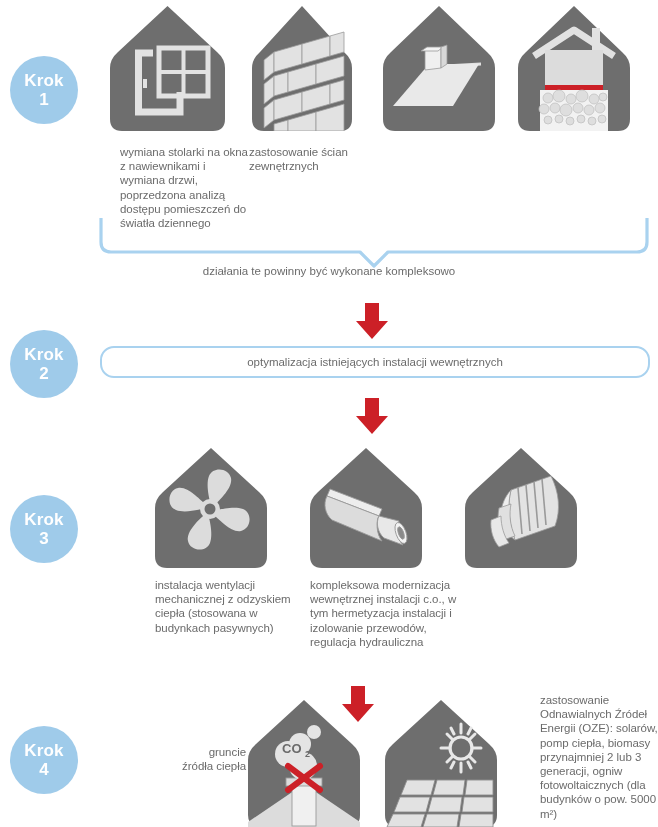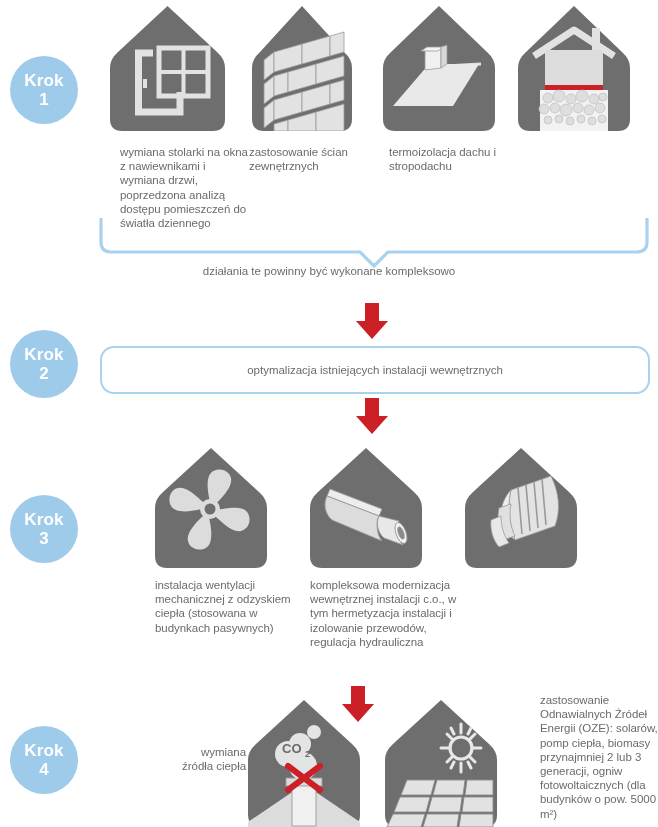--- a/index.html
+++ b/index.html
@@ -160,42 +160,41 @@
           <circle cx="52" cy="115" r="4"></circle>
         <circle cx="63" cy="113" r="4"></circle>
           <circle cx="74" cy="115" r="4"></circle>
           <circle cx="84" cy="113" r="4"></circle>
       </g>
     </svg>
   </div>
 
   <div class="caption" style="left:120px; top:145px; width:128px;">wymiana stolarki na okna z nawiewnikami i wymiana drzwi, poprzedzona analizą dostępu pomieszczeń do światła dziennego</div>
   <div class="caption" style="left:249px; top:145px; width:128px;">zastosowanie ścian zewnętrznych</div>
-  <div class="caption" style="left:389px; top:145px; width:122px;">termoizolacja dachu i stropodachu</div>
 
   <div class="bracket" style="left:98px; top:218px;">
     <svg width="552" height="52" viewBox="0 0 552 52">
       <path d="M3 0 L3 24 Q3 34 13 34 L262 34 L276 48 L290 34 L539 34 Q549 34 549 24 L549 0" fill="none" stroke="#a9d2ef" stroke-width="3.2" stroke-linejoin="round" stroke-linecap="round"></path>
     </svg>
   </div>
 
   <div class="centertext" style="left:0; top:265px;">działania te powinny być wykonane kompleksowo</div>
 
   <div class="arrow" style="left:354px; top:303px;">
     <svg width="36" height="36" viewBox="0 0 36 36">
       <polygon points="11,0 25,0 25,18 34,18 18,36 2,18 11,18" fill="#cc2027"></polygon>
     </svg>
   </div>
 
   <div class="step-badge" style="left:10px; top:330px;">
     <span class="lbl">Krok</span>
     <span class="num">2</span>
   </div>
 
-  <div class="bluebox" style="left:100px; top:346px; width:550px; height:48px;">
+  <div class="bluebox" style="left:100px; top:346px; width:550px; height:32px;">
     <span>optymalizacja istniejących instalacji wewnętrznych</span>
   </div>
 
   <div class="arrow" style="left:354px; top:398px;">
     <svg width="36" height="36" viewBox="0 0 36 36">
       <polygon points="11,0 25,0 25,18 34,18 18,36 2,18 11,18" fill="#cc2027"></polygon>
     </svg>
   </div>
 
   <div class="step-badge" style="left:10px; top:495px;">
@@ -260,21 +259,21 @@
     <span class="lbl">Krok</span>
     <span class="num">4</span>
   </div>
 
   <div class="arrow" style="left:340px; top:686px;">
     <svg width="36" height="36" viewBox="0 0 36 36">
       <polygon points="11,0 25,0 25,18 34,18 18,36 2,18 11,18" fill="#cc2027"></polygon>
     </svg>
   </div>
 
-  <div class="caption" style="left:166px; top:745px; width:80px; text-align:right; white-space:pre-line;">wymiana
+  <div class="caption" style="left:166px; top:745px; width:80px; text-align:right; white-space:pre-line;">gruncie
 źródła ciepła</div>
 
   <div class="house" style="left:248px; top:700px;">
     <svg width="112" height="127" viewBox="0 0 112 127">
       <path d="M56 0 L104 44 Q112 51 112 60 L112 115 Q112 127 100 127 L12 127 Q0 127 0 115 L0 60 Q0 51 8 44 Z" fill="#6e6e6e"></path>
 
       <polygon points="56,84 112,122 112,127 0,127 0,122" fill="#dcdcdc"></polygon>
 
       <rect x="44" y="84" width="24" height="42" fill="#f0f0f0" stroke="#9a9a9a" stroke-width="0.9"></rect>
       <rect x="38" y="78" width="36" height="8" fill="#dcdcdc" stroke="#9a9a9a" stroke-width="0.9"></rect>

